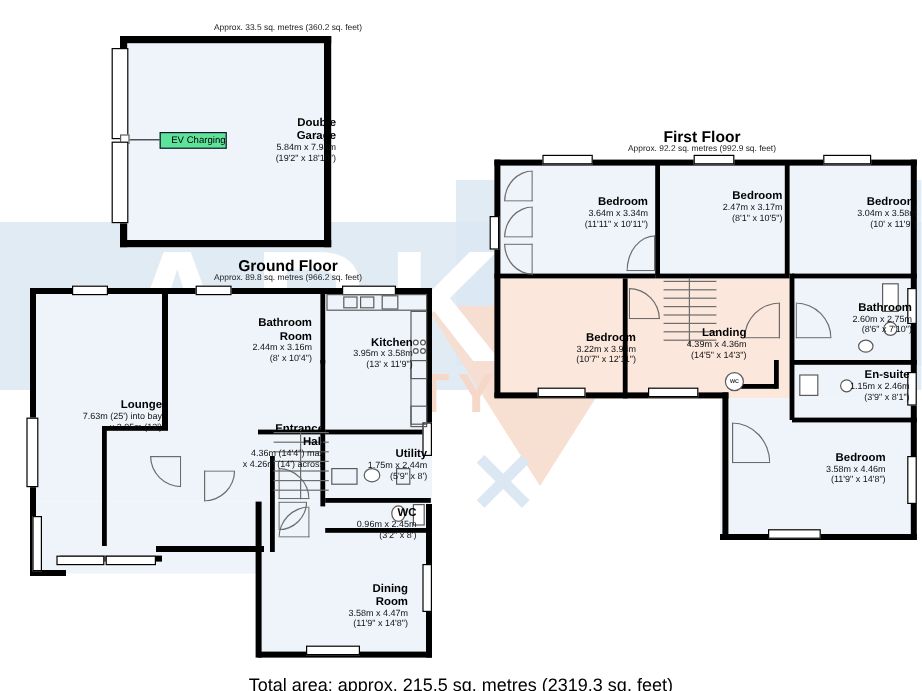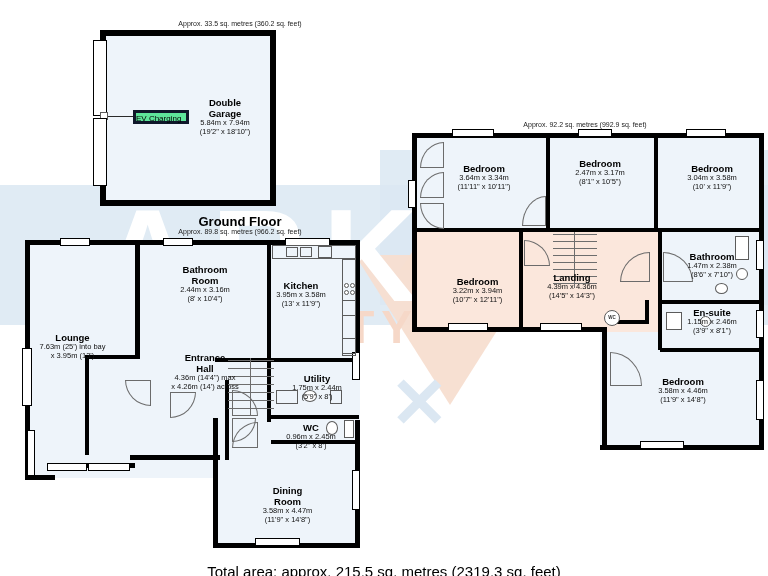--- a/index.html
+++ b/index.html
@@ -59,30 +59,30 @@
   .doorTL{position:absolute;border:1px solid #6b6b6b;border-radius:100% 0 0 0;box-sizing:border-box;background:transparent;}
 
   
   .sec-title{
     position:absolute;text-align:center;font-weight:bold;font-size:13px;color:#000;
     white-space:nowrap;
   }
   .sec-sub{
     position:absolute;text-align:center;font-size:7px;color:#222;white-space:nowrap;
   }
-  .rlabel{position:absolute;text-align:center;white-space:nowrap;}
+  .rlabel{position:absolute;text-align:right;white-space:nowrap;}
   .rlabel .rn{display:block;font-weight:bold;font-size:9.5px;line-height:11px;color:#000;}
   .rlabel .rd{display:block;font-size:7.5px;line-height:8.5px;color:#111;}
   .total{
     position:absolute;left:0;width:768px;text-align:center;
     font-size:15px;color:#000;
   }
   .ev{
-    position:absolute;background:#5ee49a;border:3px solid #0f172a;
-    font-size:8px;color:#000;text-align:left;box-sizing:border-box;
+    position:absolute;background:#5ee49a;border:1px solid #0f172a;
+    font-size:8px;color:#000;text-align:right;box-sizing:border-box;
     line-height:12px;
   }
   .wclab{
     position:absolute;font-size:4.5px;font-weight:bold;color:#333;
     text-align:center;line-height:9px;
   }
   .stair{position:absolute;}
   .stair .st{position:absolute;background:#6d6d6d;}
 </style>
 </head>
@@ -241,20 +241,21 @@
     <span class="rd">(3'2" x 8')</span>
   </div>
 
   <div class="rlabel" style="top:485px;left:235px;width:105px;">
     <span class="rn">Dining</span>
     <span class="rn">Room</span>
     <span class="rd">3.58m x 4.47m</span>
     <span class="rd">(11'9" x 14'8")</span>
   </div>
 
+  <div class="sec-title" style="top:106px;left:490px;width:190px;">First Floor</div>
   <div class="sec-sub" style="top:121px;left:490px;width:190px;">Approx. 92.2 sq. metres (992.9 sq. feet)</div>
 
   <div class="room" style="top:137px;left:412px;width:352px;height:95px;"></div>
   <div class="room-pink" style="top:232px;left:412px;width:250px;height:100px;"></div>
   <div class="room" style="top:232px;left:662px;width:102px;height:100px;"></div>
   <div class="room" style="top:332px;left:600px;width:164px;height:118px;"></div>
 
   <div class="wall" style="top:133px;left:412px;width:352px;height:5px;"></div>
   <div class="wall" style="top:133px;left:412px;width:5px;height:198px;"></div>
   <div class="wall" style="top:327px;left:412px;width:195px;height:5px;"></div>
@@ -339,21 +340,21 @@
   </div>
 
   <div class="rlabel" style="top:272px;left:522px;width:100px;">
     <span class="rn">Landing</span>
     <span class="rd">4.39m x 4.36m</span>
     <span class="rd">(14'5" x 14'3")</span>
   </div>
 
   <div class="rlabel" style="top:251px;left:664px;width:96px;">
     <span class="rn">Bathroom</span>
-    <span class="rd">1.47m x 2.38m</span>
+    <span class="rd">2.60m x 2.75m</span>
     <span class="rd">(8'6" x 7'10")</span>
   </div>
 
   <div class="rlabel" style="top:307px;left:666px;width:92px;">
     <span class="rn">En-suite</span>
     <span class="rd">1.15m x 2.46m</span>
     <span class="rd">(3'9" x 8'1")</span>
   </div>
 
   <div class="rlabel" style="top:376px;left:628px;width:110px;">

